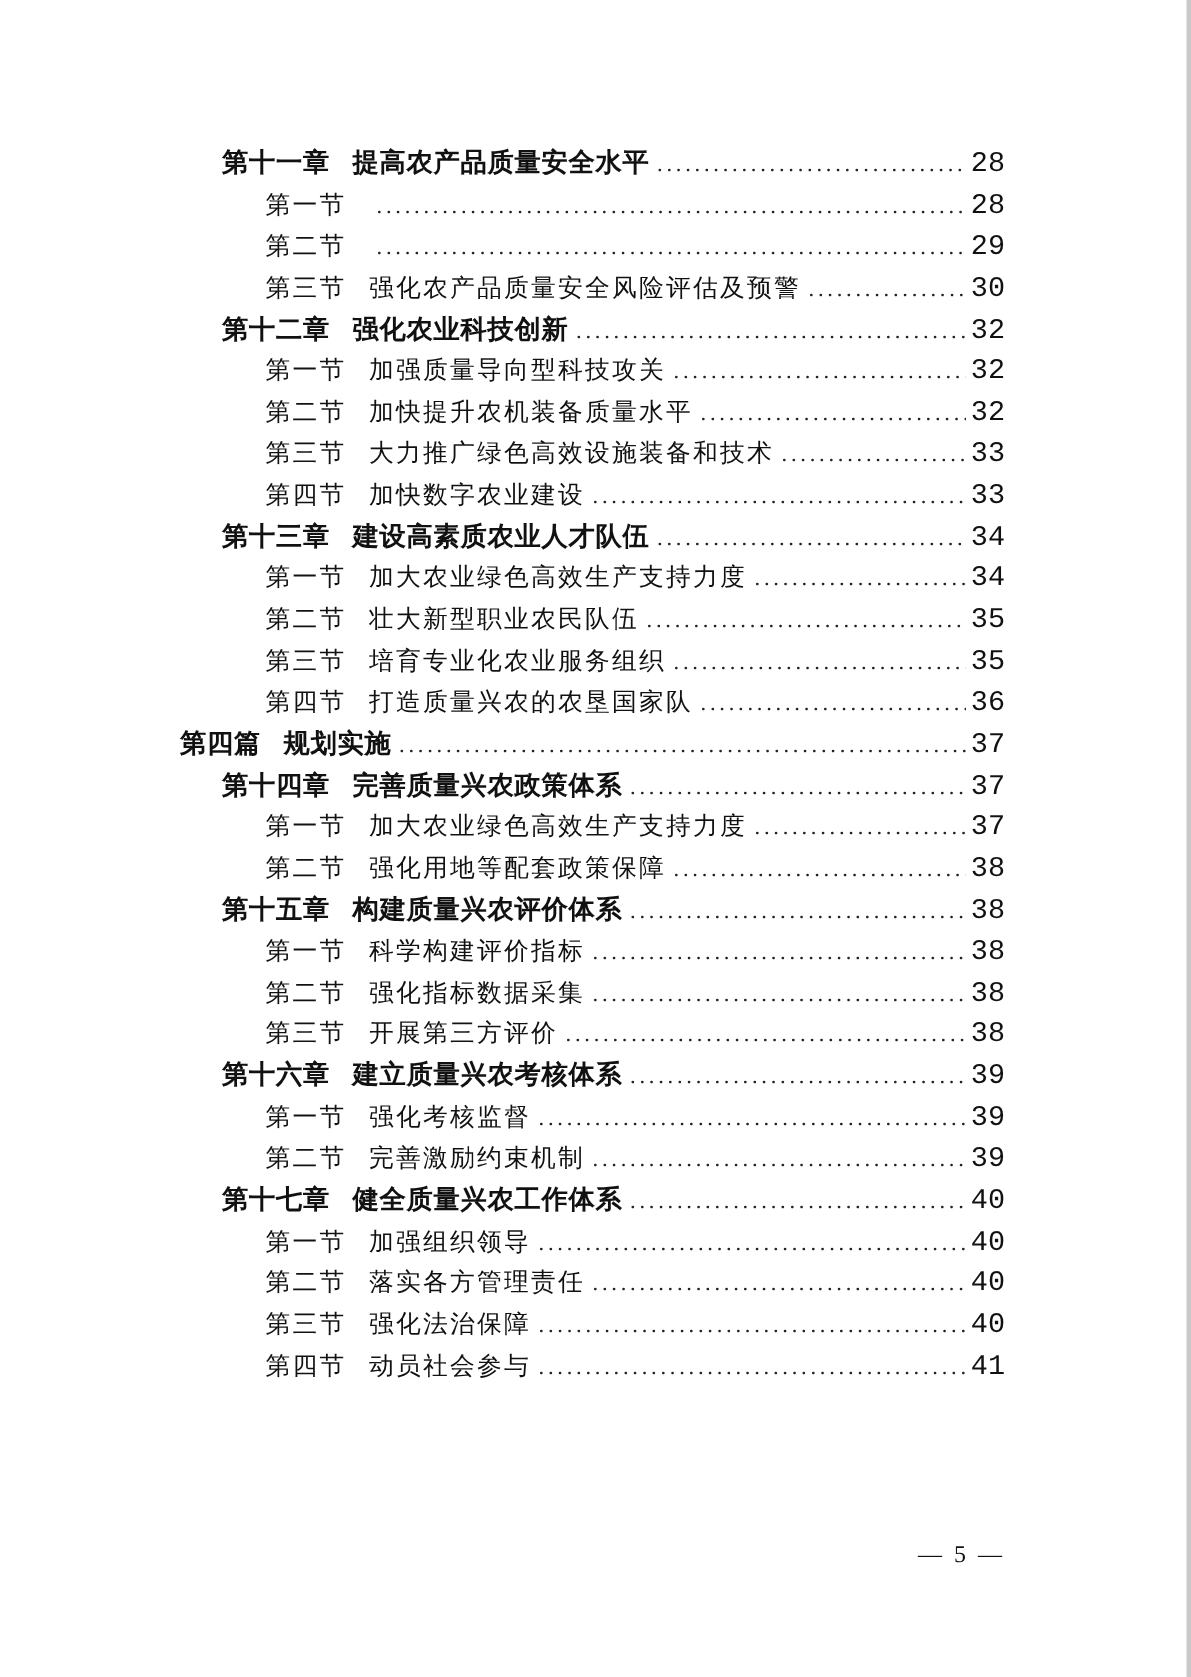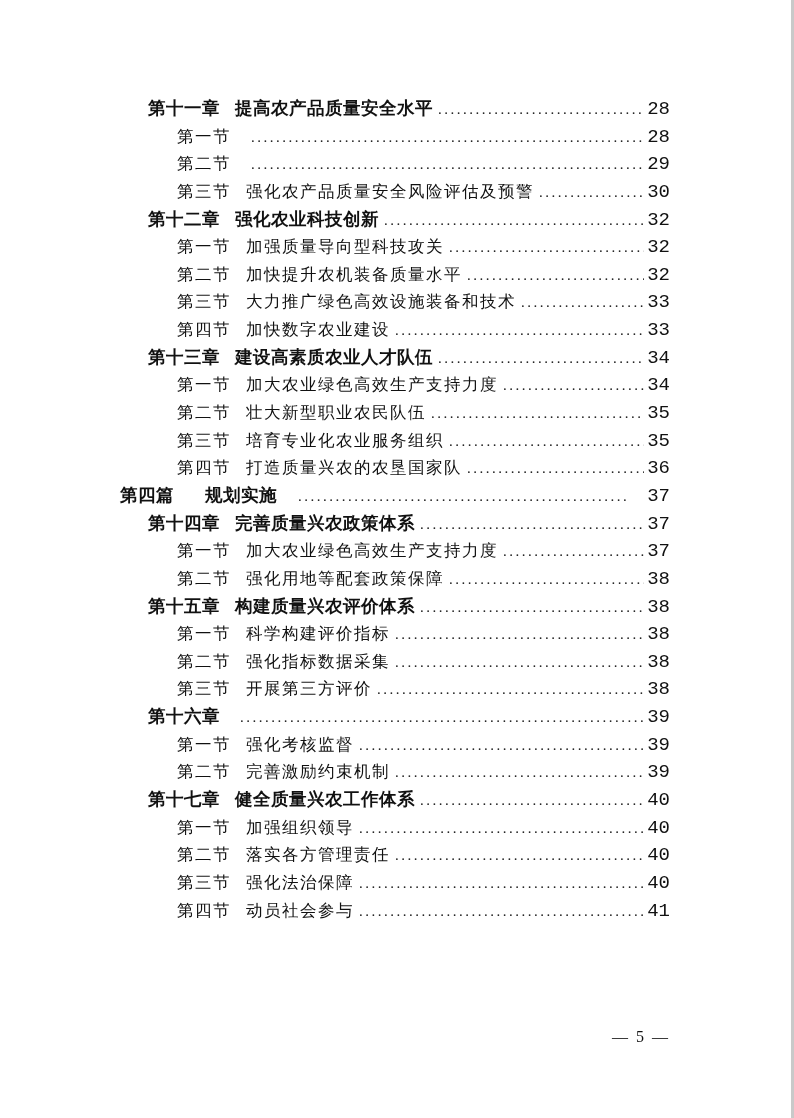--- a/index.html
+++ b/index.html
@@ -41,21 +41,20 @@
     height: 27.65px;
     line-height: 27.65px;
     white-space: nowrap;
   }
   .toc-row.level-part {
     padding-left: 0;
     font-family: "Liberation Sans", sans-serif;
     font-weight: 700;
     font-size: 17.5px;
     letter-spacing: 0.5px;
-    gap: 16px;
   }
   .toc-row.level-chapter {
     padding-left: 28px;
     font-family: "Liberation Sans", sans-serif;
     font-weight: 700;
     font-size: 17.5px;
     letter-spacing: 0.5px;
   }
   .toc-row.level-section {
     padding-left: 57px;
@@ -233,20 +232,21 @@
     <span class="toc-page">38</span>
   </div>
       <div class="toc-row level-section">
     <span class="toc-num">第三节</span>
     <span class="toc-title">开展第三方评价</span>
     <span class="toc-dots"></span>
     <span class="toc-page">38</span>
   </div>
       <div class="toc-row level-chapter">
     <span class="toc-num">第十六章</span>
+    <span class="toc-title">建立质量兴农考核体系</span>
     <span class="toc-dots"></span>
     <span class="toc-page">39</span>
   </div>
       <div class="toc-row level-section">
     <span class="toc-num">第一节</span>
     <span class="toc-title">强化考核监督</span>
     <span class="toc-dots"></span>
     <span class="toc-page">39</span>
   </div>
       <div class="toc-row level-section">

